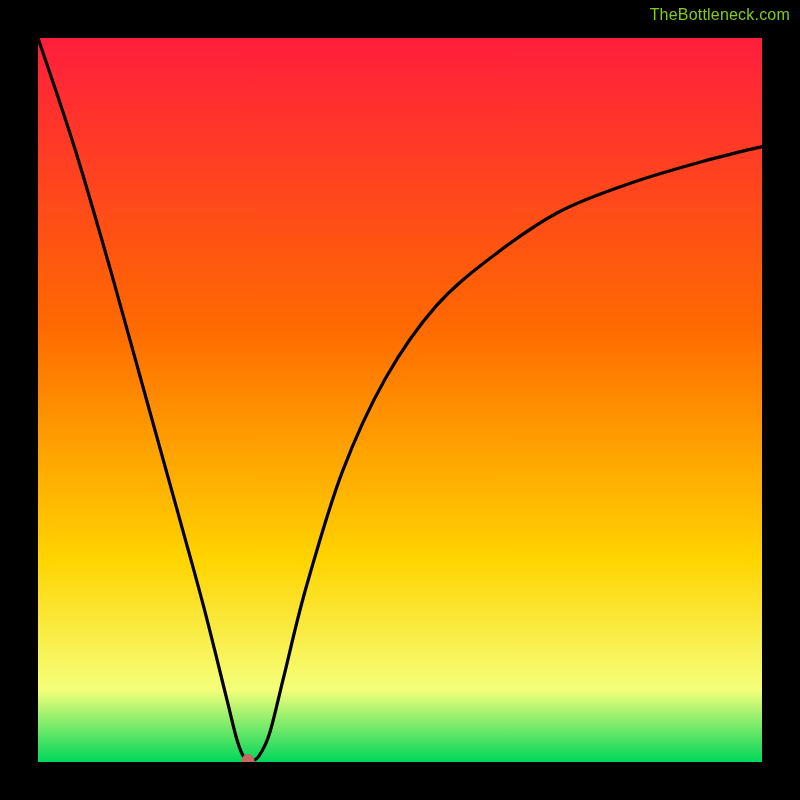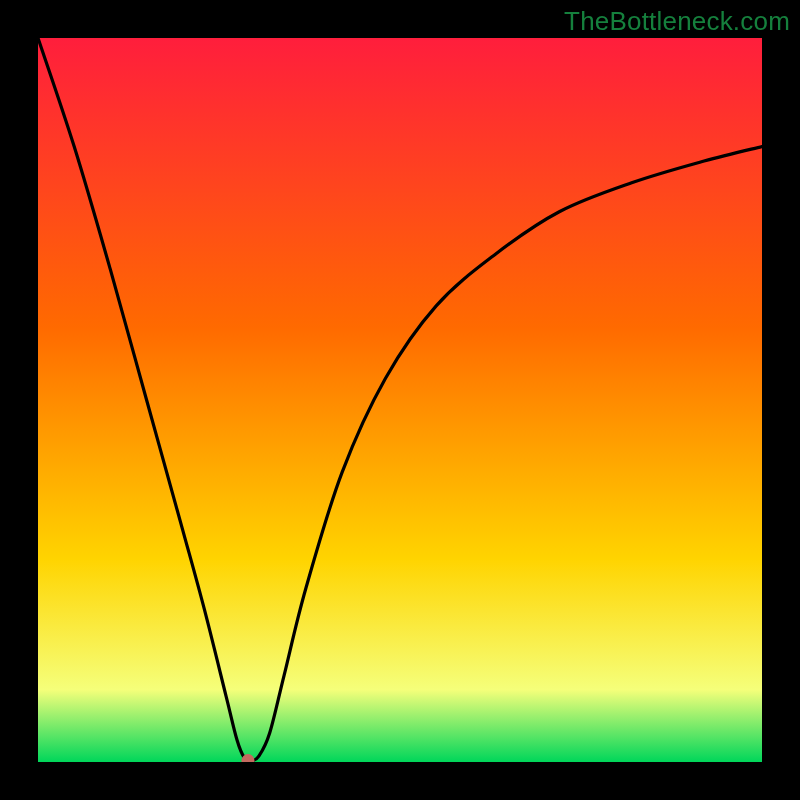--- a/index.html
+++ b/index.html
@@ -27,22 +27,22 @@
   }
   .plot-area svg {
     display: block;
     width: 724px;
     height: 724px;
   }
   .watermark {
     position: absolute;
     top: 6px;
     right: 10px;
-    color: #15803d;
-    font-size: 26px;
+    color: #84cc16;
+    font-size: 16px;
     letter-spacing: 0.2px;
     user-select: none;
   }
 </style>
 </head>
 <body>
 
 <div class="frame">
   <div class="plot-area">
     <svg id="plot-svg" viewBox="0 0 724 724" preserveAspectRatio="none">

